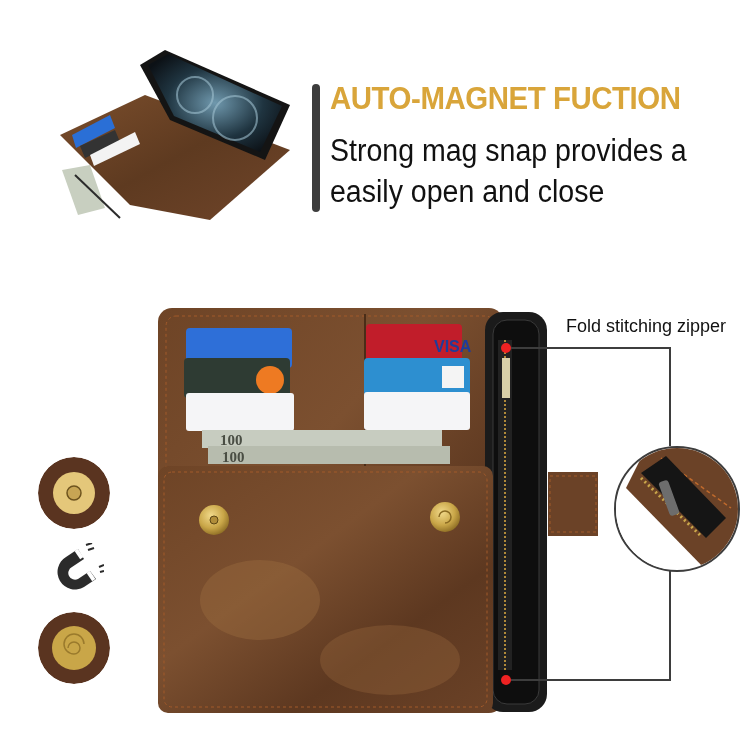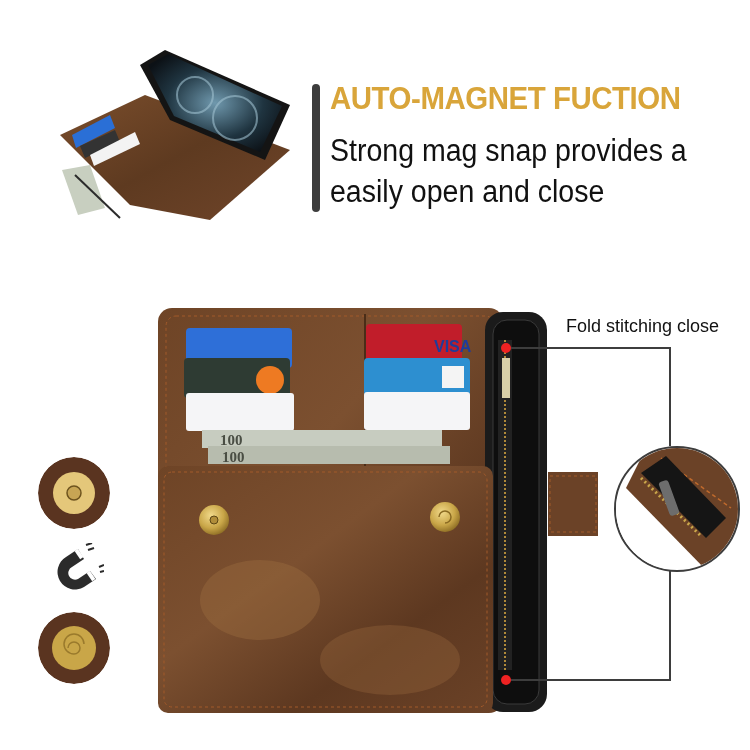--- a/index.html
+++ b/index.html
@@ -125,21 +125,21 @@
   <path d="M289 217 a6 6 0 1 1 6 6" fill="none" stroke="#8a6a22" stroke-width="1.5"></path>
 </svg>
 
 <svg class="abs" style="left:490px;top:330px;width:260px;height:360px;" viewBox="0 0 260 360">
   <polyline points="16,18 180,18 180,116" fill="none" stroke="#3d3d3d" stroke-width="2"></polyline>
   <polyline points="180,238 180,350 16,350" fill="none" stroke="#3d3d3d" stroke-width="2"></polyline>
   <circle cx="16" cy="18" r="5" fill="#ee2222"></circle>
   <circle cx="16" cy="350" r="5" fill="#ee2222"></circle>
 </svg>
 
-<div class="abs callout-label">Fold stitching close</div>
+<div class="abs callout-label">Fold stitching zipper</div>
 
 <div class="abs detail-circle">
   <svg width="122" height="122" viewBox="0 0 122 122">
     <polygon points="30,0 122,0 122,122 90,122 10,40" fill="#6b4227"></polygon>
     <line x1="45" y1="10" x2="115" y2="60" stroke="#c06a2c" stroke-width="1.5" stroke-dasharray="4,3"></line>
     <polygon points="25,25 50,8 110,70 90,90" fill="#151515"></polygon>
     <line x1="25" y1="30" x2="85" y2="88" stroke="#c9a64a" stroke-width="3" stroke-dasharray="2,3"></line>
     <rect x="48" y="32" width="10" height="36" rx="3" fill="#6d6d6d" transform="rotate(-20 53 50)"></rect>
     <polygon points="0,50 30,70 50,122 0,122" fill="#ffffff"></polygon>
   </svg>

